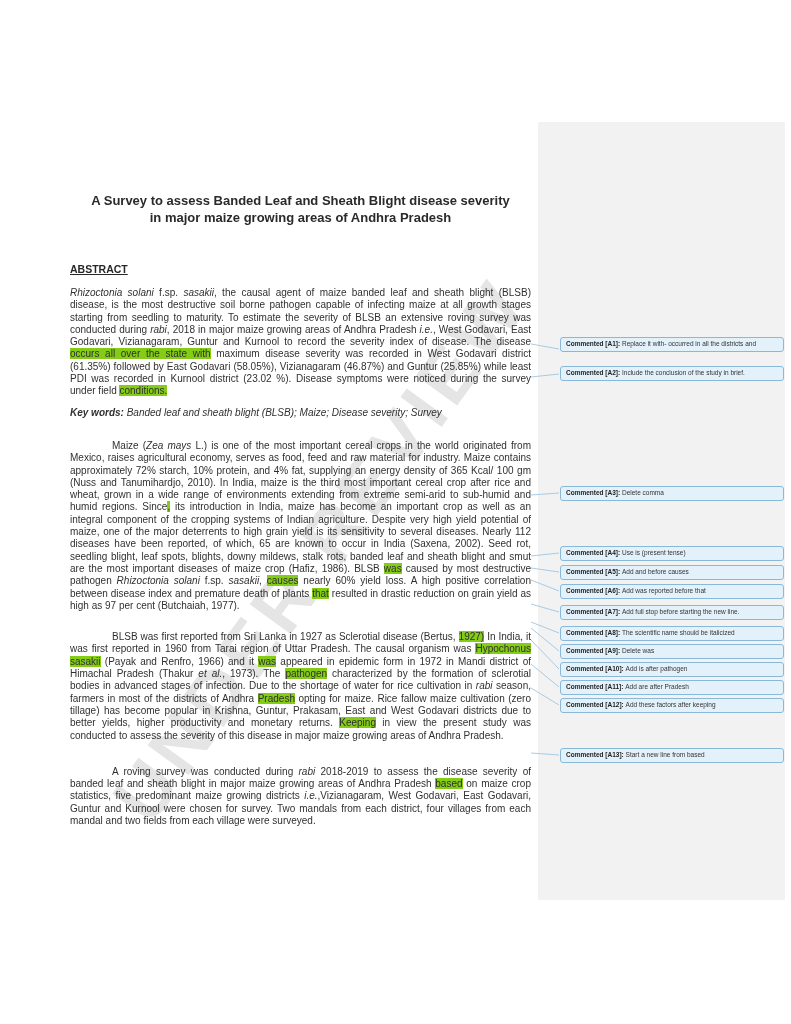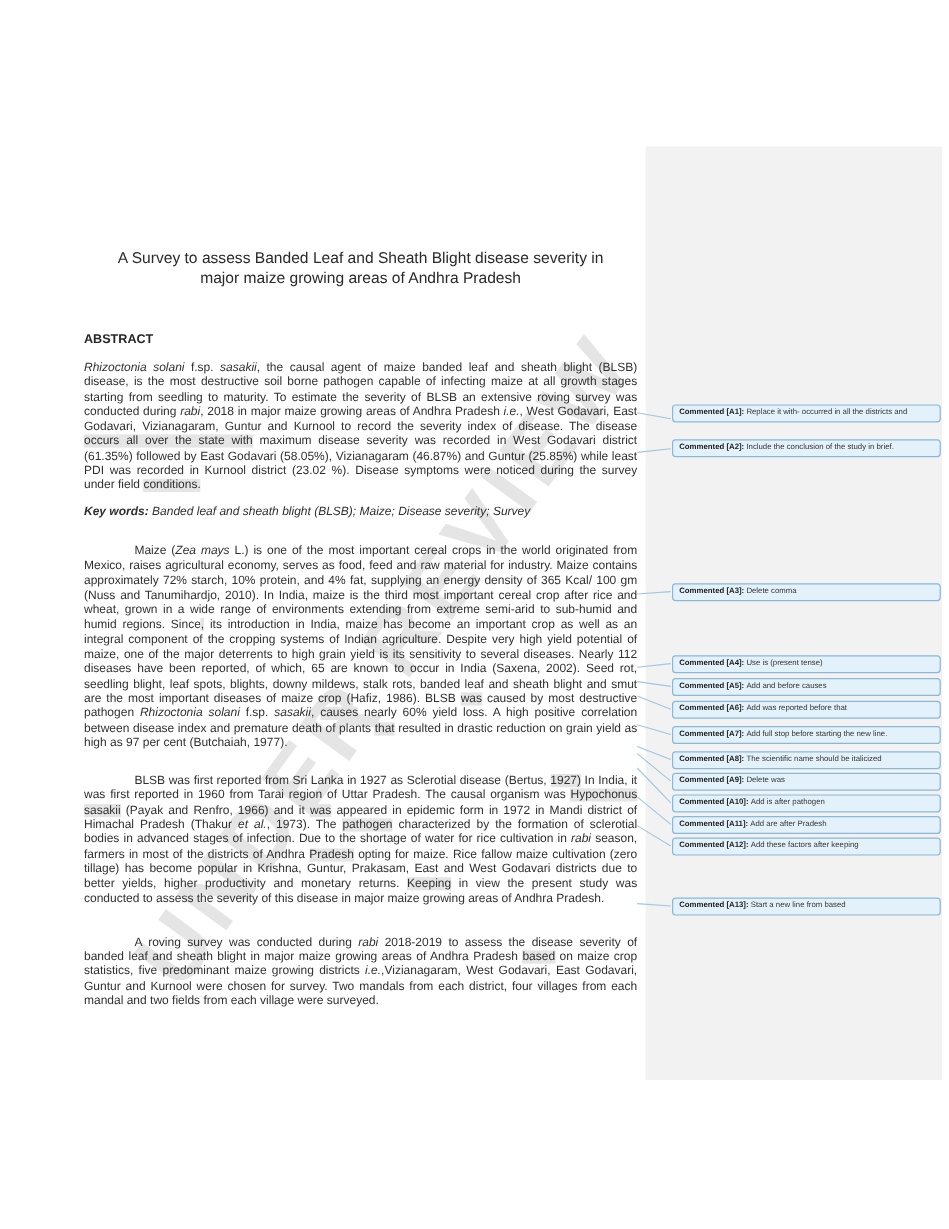--- a/index.html
+++ b/index.html
@@ -11,36 +11,36 @@
 
   
   .watermark{position:absolute;left:10px;top:230px;width:620px;height:640px;
              display:flex;align-items:center;justify-content:center;
              transform:rotate(-54deg);pointer-events:none;z-index:1;}
   .watermark span{font-size:74px;font-weight:bold;letter-spacing:6px;white-space:nowrap;
              color:rgba(125,125,125,0.20);}
 
   
   .doc{position:absolute;left:70px;top:192px;width:461px;z-index:2;}
-  .title{width:432px;margin:14px auto;text-align:center;font-size:13px;font-weight:normal;
+  .title{width:432px;margin:0 auto;text-align:center;font-size:13px;font-weight:bold;
          line-height:17px;color:#2a2a2a;}
   .heading{font-size:10.5px;font-weight:bold;color:#272727;margin:0;}
-  .h-abstract{margin-top:37px;}
+  .h-abstract{margin-top:37px;text-decoration:underline;}
   .h-intro{margin-top:12px;}
   .h-mm{margin-top:14px;}
   .para{font-size:10px;line-height:12.3px;text-align:justify;margin:0;}
   .p-abstract{margin-top:12px;}
   .p-keywords{margin-top:9px;text-align:left;}
   .p-indent{text-indent:42px;}
   .p-first{margin-top:21px;}
   .p-follow{margin-top:19px;}
   .p-mm{margin-top:24px;}
   .seg-i{font-style:italic;}
   .seg-bi{font-weight:bold;font-style:italic;}
-  .seg-hl{background:#e5e5e5;}
+  .seg-hl{background:#84cc16;}
 
   
   .comment-box{position:absolute;left:560px;width:224px;box-sizing:border-box;
                background:#e3f1fa;border:1px solid #8ab8d8;border-radius:3px;
                padding:2px 4px 2px 5px;z-index:3;font-size:6.5px;line-height:8.5px;color:#222;}
   .c-label{font-weight:bold;color:#1d1d1d;}
   .c-text{color:#333;}
 
   
   .connectors{position:absolute;left:0;top:0;width:791px;height:1024px;z-index:2;pointer-events:none;}

